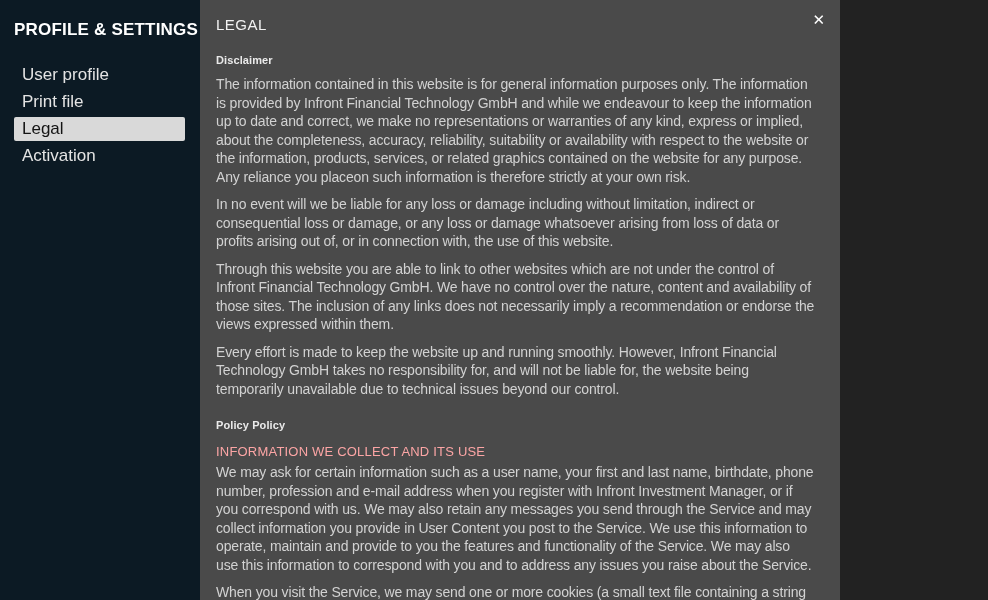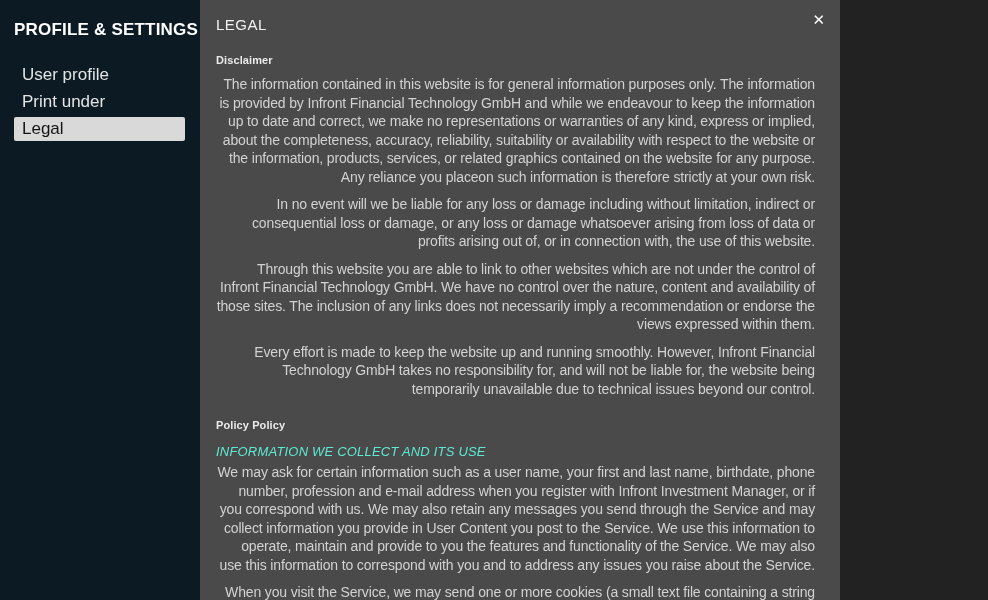--- a/index.html
+++ b/index.html
@@ -52,41 +52,40 @@
   .section-heading {
     margin-top:21px;
     font-size:11px; font-weight:700; color:#eaeaea;
     letter-spacing:0.1px;
   }
   .body-paragraph {
     margin-top:9px;
     font-size:14px; line-height:18.5px;
     letter-spacing:-0.15px;
     color:#d2d2d2;
-    text-align:right;
   }
   .sub-heading {
     margin-top:13px;
-    font-size:13px; font-weight:400; color:#5eead4;
+    font-size:13px; font-weight:400; color:#fca5a5;
     letter-spacing:0.2px;
-    font-style:italic;
   }
   .sub-heading + .body-paragraph { margin-top:4px; }
 </style>
 </head>
 <body>
 
 <div class="app">
 
   <div class="sidebar">
     <div class="sidebar-title">PROFILE &amp; SETTINGS</div>
     <div class="nav">
       <div class="nav-item">User profile</div>
-      <div class="nav-item">Print under</div>
+      <div class="nav-item">Print file</div>
       <div class="nav-item selected">Legal</div>
+      <div class="nav-item">Activation</div>
     </div>
   </div>
 
   <div class="main">
     <div class="close-btn">✕</div>
 
     <div class="page-title">LEGAL</div>
 
     <div class="section-heading">Disclaimer</div>
     <p class="body-paragraph">The information contained in this website is for general information purposes only. The information is provided by Infront Financial Technology GmbH and while we endeavour to keep the information up to date and correct, we make no representations or warranties of any kind, express or implied, about the completeness, accuracy, reliability, suitability or availability with respect to the website or the information, products, services, or related graphics contained on the website for any purpose. Any reliance you placeon such information is therefore strictly at your own risk.</p>

